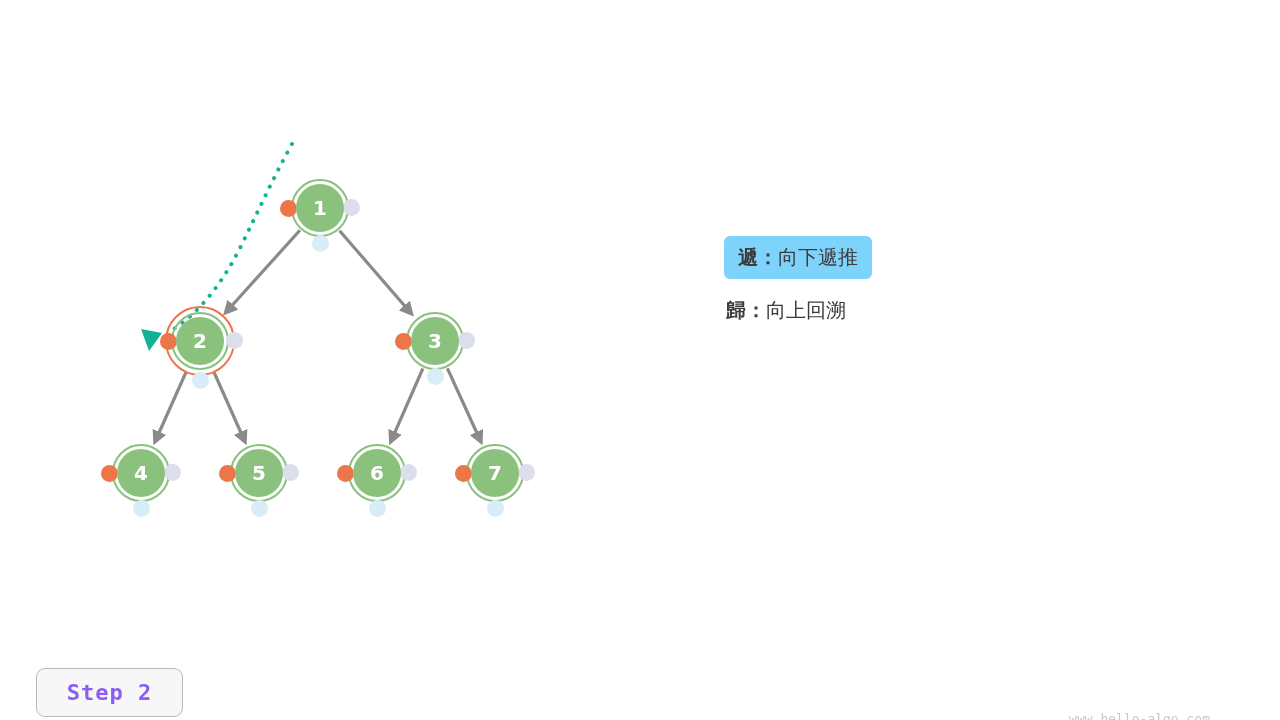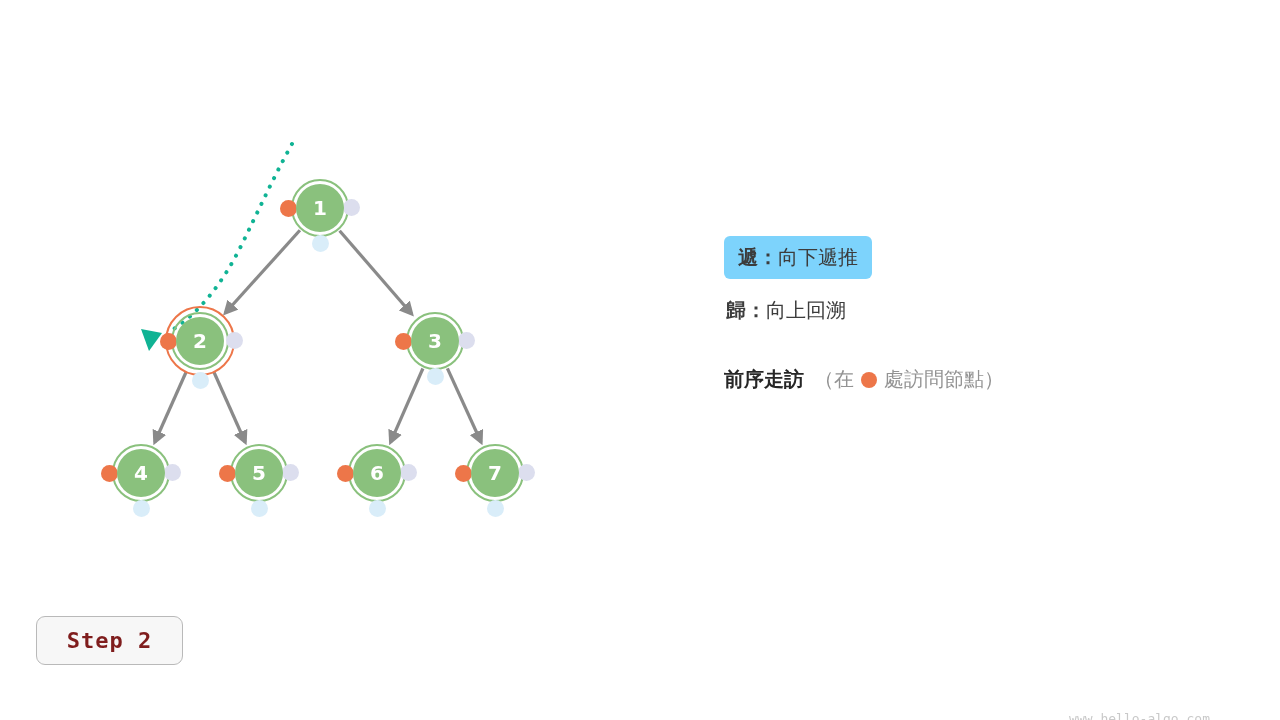--- a/index.html
+++ b/index.html
@@ -27,25 +27,25 @@
   .row2{margin-top:18px;padding-left:2px;font-size:20px;}
   .bold{font-weight:bold;}
   .trav{margin-top:42px;font-size:20px;display:flex;align-items:center;}
   .trav .title{font-weight:bold;color:#262626;margin-right:10px;}
   .gray{color:#939393;}
   .inline-dot{display:inline-block;width:16px;height:16px;border-radius:50%;background:#ed7649;margin:0 7px;}
   .seq{margin-top:22px;padding-left:20px;font-size:21px;font-family:"DejaVu Sans Mono","Liberation Mono",monospace;color:#333;}
   .seq .current{color:#e8531f;font-weight:bold;margin-left:6px;}
 
   
-  .step-box{position:absolute;left:36px;top:616px;width:145px;height:47px;z-index:3;
+  .step-box{position:absolute;left:36px;top:668px;width:145px;height:47px;z-index:3;
             border:1.5px solid #b9b9b9;border-radius:9px;background:#f7f7f7;
             display:flex;align-items:center;justify-content:center;
             font-family:"DejaVu Sans Mono","Liberation Mono",monospace;
-            font-weight:bold;font-size:22px;color:#7f1d1d;letter-spacing:1px;}
+            font-weight:bold;font-size:22px;color:#8b5cf6;letter-spacing:1px;}
 
   .watermark{position:absolute;right:70px;top:680px;z-index:3;font-size:13px;color:#c9c9c9;
              font-family:"DejaVu Sans Mono","Liberation Mono",monospace;margin-top:31px;}
 </style>
 </head>
 <body>
 
 <div class="canvas">
 
   <svg class="layer" width="1280" height="720">
@@ -139,26 +139,20 @@
     </span>
   </div>
 
   <div class="panel">
     <div class="badge">
       <span class="bold">遞：</span><span>向下遞推</span>
     </div>
     <div class="row2">
       <span class="bold">歸：</span><span>向上回溯</span>
     </div>
-    <div class="trav">
-      <span class="title">前序走訪</span>
-      <span class="gray">（在</span>
-      <span class="inline-dot"></span>
-      <span class="gray">處訪問節點）</span>
-    </div>
   </div>
 
   <div class="step-box">
     <span>Step 2</span>
   </div>
 
   <div class="watermark">www.hello-algo.com</div>
 
 </div>
 

